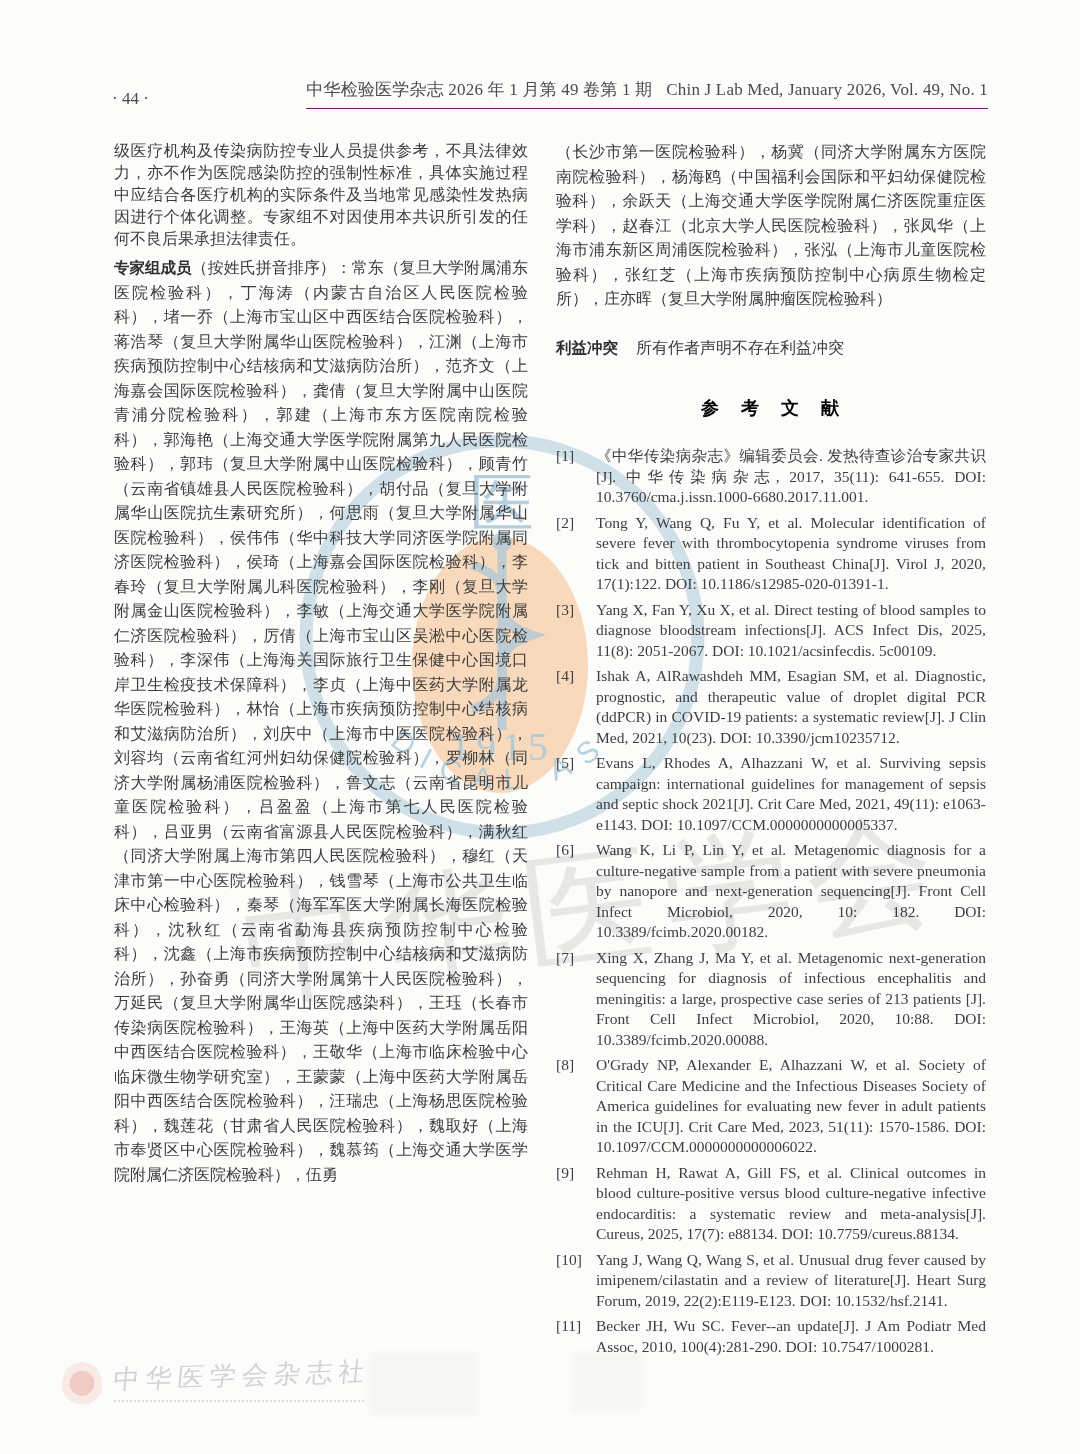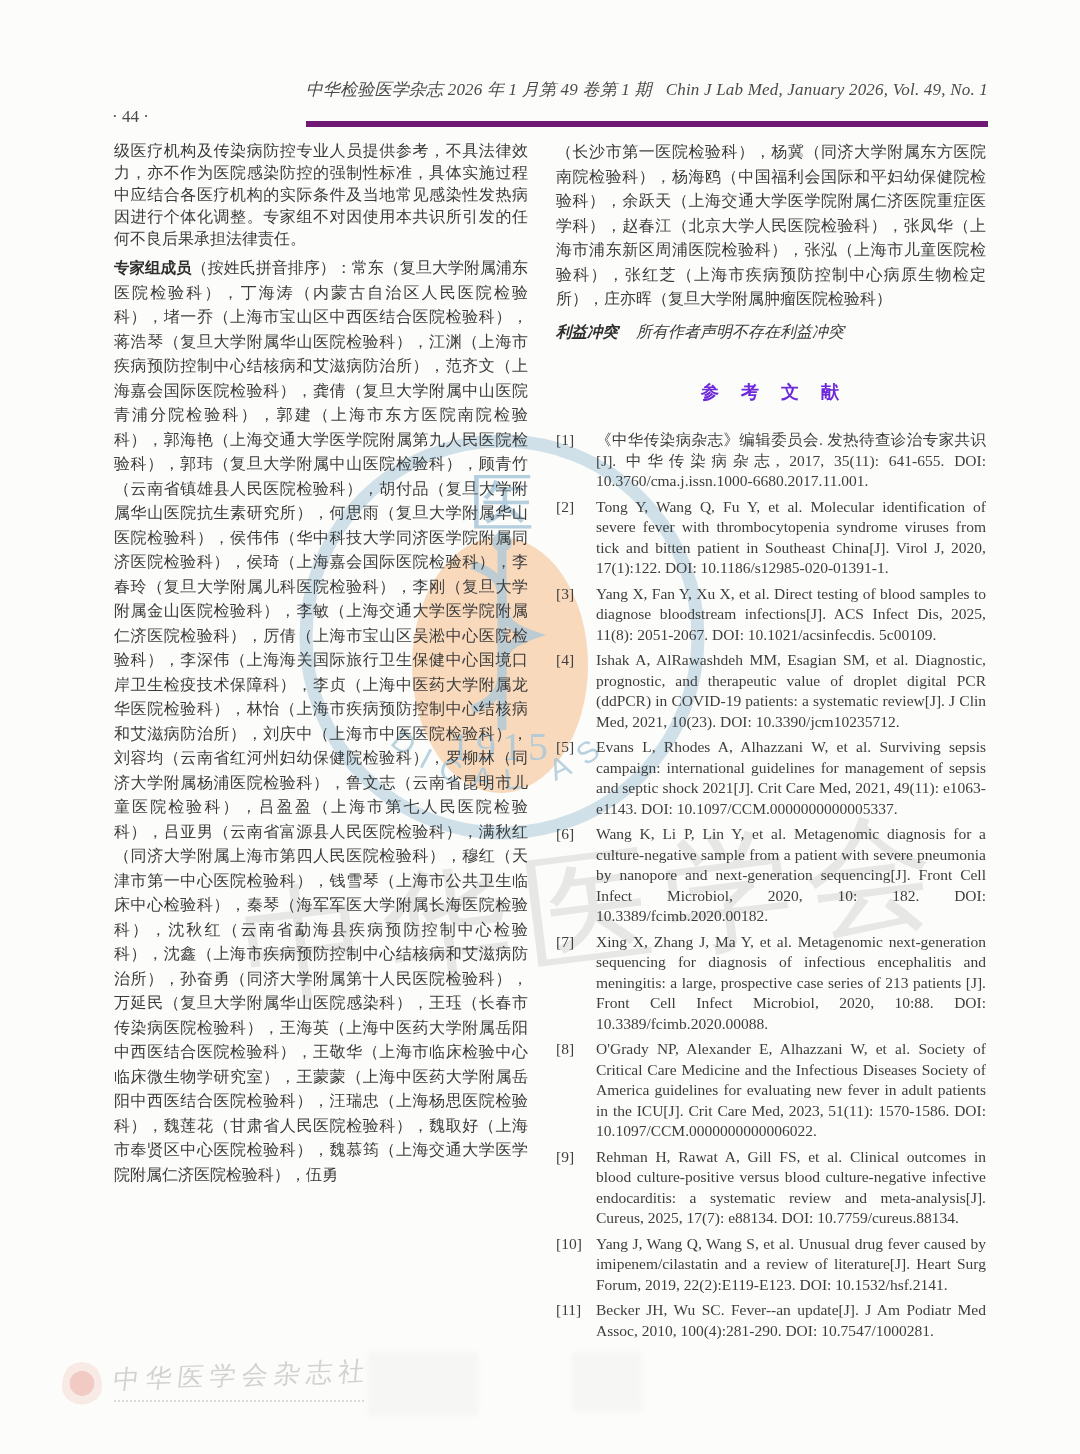--- a/index.html
+++ b/index.html
@@ -40,35 +40,35 @@
   }
   .smudge.a{left:368px;top:1352px;width:110px;height:64px;}
   .smudge.b{left:572px;top:1352px;width:70px;height:60px;}
   
   .header{
     position:absolute;z-index:2;left:112px;top:78px;width:876px;
     display:flex;justify-content:space-between;align-items:flex-end;
     font-size:17px;color:#4b4b4b;text-align:center;
   }
   .journal-cite{
-    border-bottom:6px solid #701a75;padding-bottom:20px;
-    white-space:nowrap;letter-spacing:0.2px;font-style:italic;
+    border-bottom:1px solid #701a75;padding-bottom:7px;
+    white-space:nowrap;letter-spacing:0.2px;
   }
   .journal-cite .en{margin-left:14px;}
   
   .col{position:absolute;z-index:2;text-align:justify;}
   .col-left{left:114px;top:140px;width:414px;}
   .col-right{left:556px;top:140px;width:430px;}
   .intro{font-size:16px;line-height:22px;text-align:justify;margin:0 0 6px 0;}
   .note{font-size:16px;line-height:24.5px;text-align:justify;margin:0;}
   .note b{color:#2e2e2e;font-family:"Liberation Sans","DejaVu Sans",sans-serif;font-size:15.5px;}
-  .coi{margin-top:8px;font-style:italic;}
+  .coi{margin-top:24px;}
   .coi .gap{display:inline-block;width:18px;}
   .ref-heading{
-    text-align:center;font-weight:bold;color:#6d28d9;
+    text-align:center;font-weight:bold;color:#000000;
     font-size:18px;letter-spacing:2px;margin:36px 0 26px 0;
   }
   .refs{margin:0;padding:0;list-style:none;font-size:15.5px;line-height:20.5px;color:#3e3e3e;}
   .ref{display:flex;margin:0 0 5px 0;}
   .ref .num{flex:0 0 26px;margin-right:14px;text-align:left;}
   .ref .txt{flex:1;text-align:justify;}
 </style>
 </head>
 <body>
 

